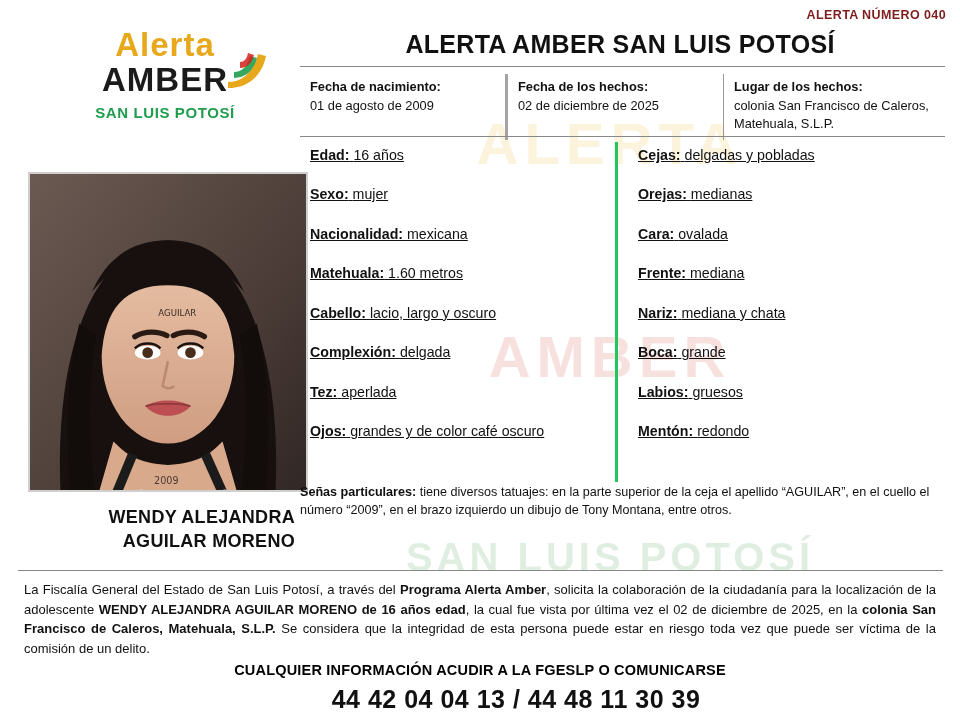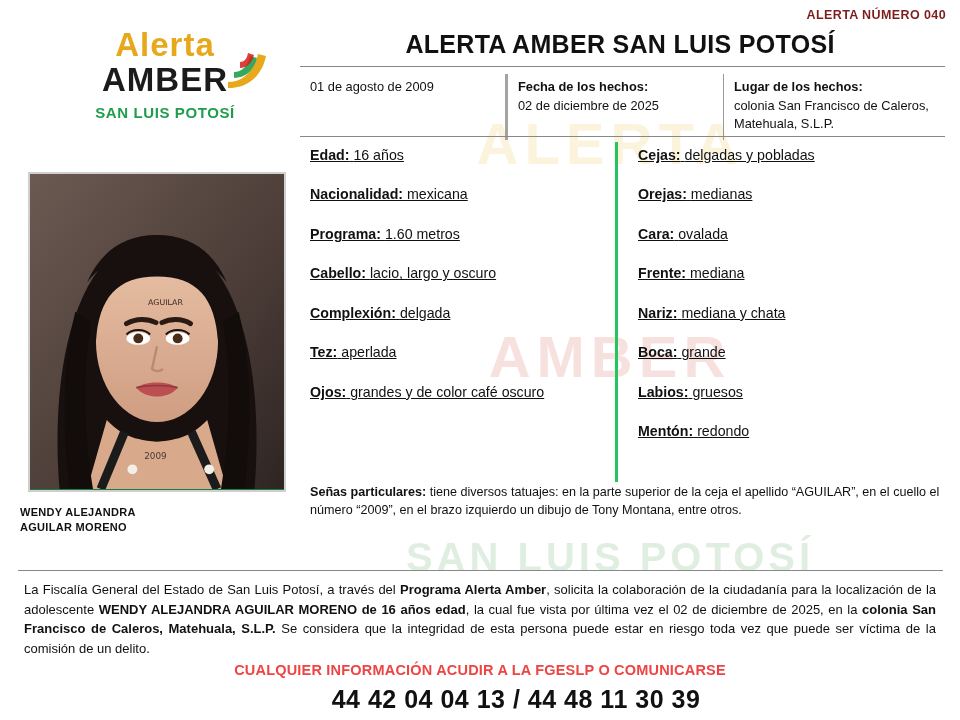--- a/index.html
+++ b/index.html
@@ -101,36 +101,36 @@
     top: 20px;
     width: 44px;
     height: 40px;
   }
 
   
   .photo-frame {
     position: absolute;
     left: 28px;
     top: 172px;
-    width: 258px;
+    width: 280px;
     height: 320px;
     border: 2px solid #cfcfcf;
     box-sizing: border-box;
     overflow: hidden;
     background: #15803d;
     z-index: 3;
   }
   .photo-art { position: absolute; inset: 0; }
   .photo-name {
     position: absolute;
     left: 20px;
     top: 505px;
     width: 275px;
-    text-align: left;
-    font-size: 11px;
+    text-align: right;
+    font-size: 18px;
     font-weight: bold;
     line-height: 1.35;
     letter-spacing: 0.3px;
     z-index: 3;
   }
 
   
   .title {
     position: absolute;
     left: 300px;
@@ -199,21 +199,21 @@
     line-height: 1.3;
     margin-bottom: 21px;
     text-decoration: underline;
   }
   .frow .k { font-weight: bold; }
   .frow .v { }
 
   
   .senas {
     position: absolute;
-    left: 310px;
+    left: 300px;
     top: 484px;
     width: 645px;
     font-size: 12.6px;
     line-height: 1.42;
     z-index: 3;
   }
   .senas b { font-weight: bold; }
 
   .long-rule {
     position: absolute;
@@ -237,21 +237,21 @@
   }
   .para b { font-weight: bold; }
 
   
   .footer-call {
     position: absolute;
     left: 0;
     top: 662px;
     width: 960px;
     text-align: center;
-    color: #ef4444;
+    color: #000000;
     font-weight: bold;
     font-size: 14.5px;
     letter-spacing: 0.2px;
     z-index: 3;
   }
   .footer-phones {
     position: absolute;
     left: 0;
     top: 685px;
     width: 960px;
@@ -342,38 +342,40 @@
   <div class="photo-name">
     <span>WENDY ALEJANDRA</span><br>
     <span>AGUILAR MORENO</span>
   </div>
 
   <div class="title">ALERTA AMBER SAN LUIS POTOSÍ</div>
   <div class="title-rule"></div>
 
   <div class="topfields">
     <div class="topfield tf-1">
+      <span class="lbl">Fecha de nacimiento:</span>
       <span class="val">01 de agosto de 2009</span>
     </div>
     <div class="topfield tf-2">
       <span class="lbl">Fecha de los hechos:</span>
       <span class="val">02 de diciembre de 2025</span>
     </div>
     <div class="topfield tf-3">
       <span class="lbl">Lugar de los hechos:</span>
       <span class="val">colonia San Francisco de Caleros, Matehuala, S.L.P.</span>
     </div>
   </div>
   <div class="mid-rule"></div>
 
   <div class="features">
     <div class="fcol fcol-left">
       <div class="frow"><span class="k">Edad:</span> <span class="v">16 años</span></div>
+      <div class="frow"><span class="k">Sexo:</span> <span class="v">mujer</span></div>
       <div class="frow"><span class="k">Nacionalidad:</span> <span class="v">mexicana</span></div>
-      <div class="frow"><span class="k">Programa:</span> <span class="v">1.60 metros</span></div>
+      <div class="frow"><span class="k">Matehuala:</span> <span class="v">1.60 metros</span></div>
       <div class="frow"><span class="k">Cabello:</span> <span class="v">lacio, largo y oscuro</span></div>
       <div class="frow"><span class="k">Complexión:</span> <span class="v">delgada</span></div>
       <div class="frow"><span class="k">Tez:</span> <span class="v">aperlada</span></div>
       <div class="frow"><span class="k">Ojos:</span> <span class="v">grandes  y de color café oscuro</span></div>
     </div>
     <div class="fcol fcol-right">
       <div class="frow"><span class="k">Cejas:</span> <span class="v">delgadas  y pobladas</span></div>
       <div class="frow"><span class="k">Orejas:</span> <span class="v">medianas</span></div>
       <div class="frow"><span class="k">Cara:</span> <span class="v">ovalada</span></div>
       <div class="frow"><span class="k">Frente:</span> <span class="v">mediana</span></div>

